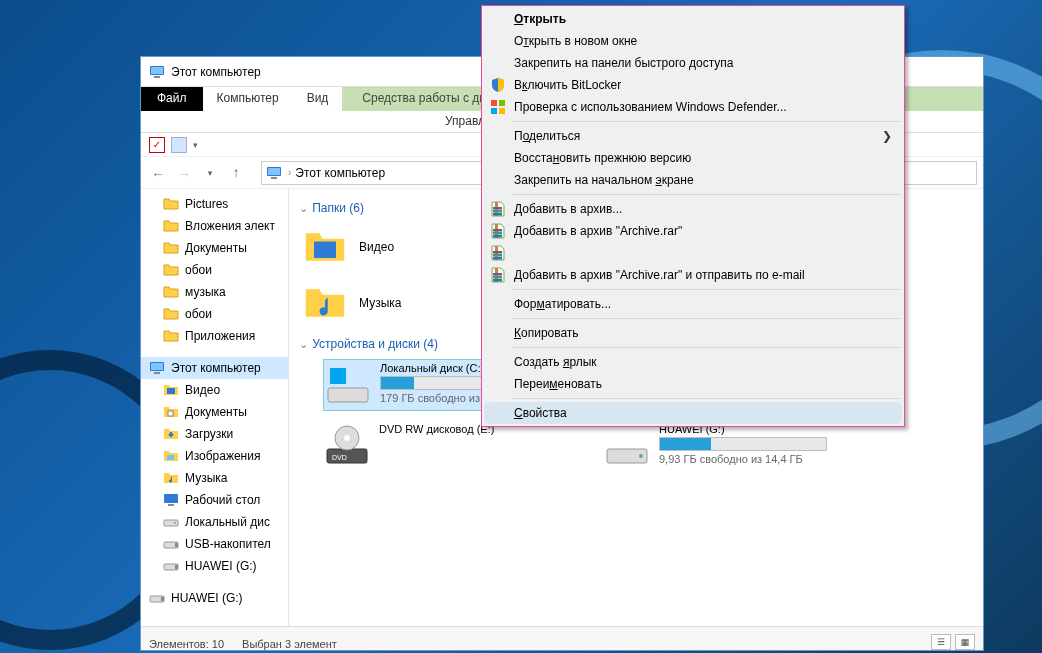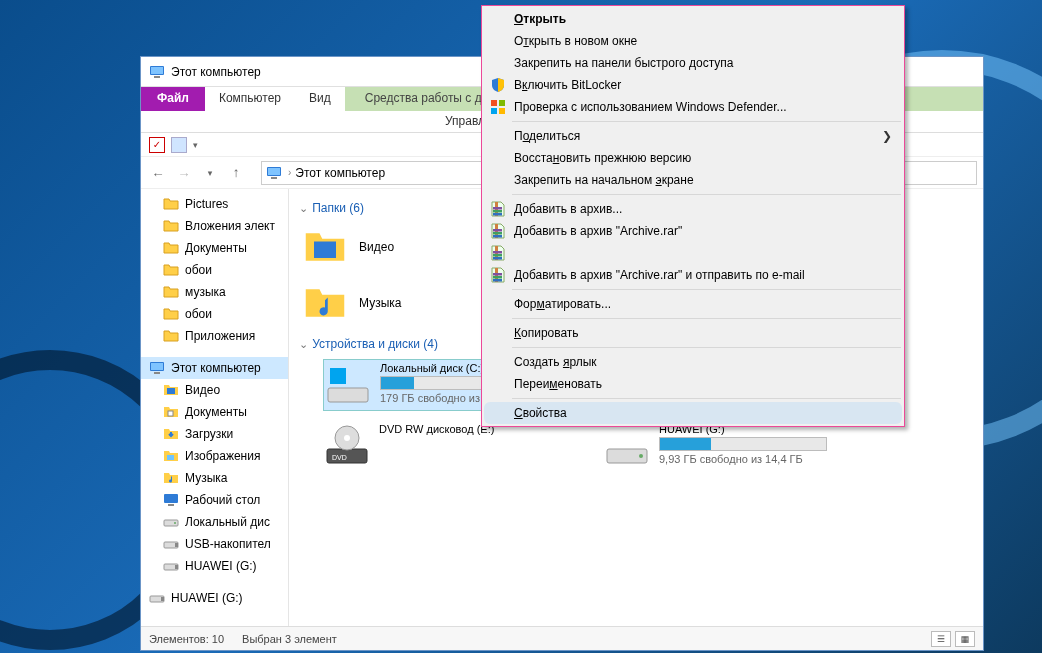--- a/index.html
+++ b/index.html
@@ -8,21 +8,21 @@
 .bg-eye1 { width: 400px; height: 400px; top: 50px; right: -100px; border-color: rgba(120,200,255,0.5); }
 .bg-eye2 { width: 300px; height: 300px; top: 350px; left: -100px; border-color: rgba(0,20,40,0.6); }
 
 .window { position: absolute; left: 140px; top: 56px; width: 844px; height: 595px; background: #fff; border: 1px solid #6b95c7; display: flex; flex-direction: column; font-size: 12px; }
 
 .titlebar { height: 30px; display: flex; align-items: center; padding: 0 8px; background: #fff; border-bottom: 1px solid #e0e0e0; }
 .titlebar .ico { width: 16px; height: 16px; margin-right: 6px; }
 .titlebar-title { font-size: 12px; color: #000; }
 
 .ribbon-tabs { height: 24px; display: flex; align-items: stretch; position: relative; }
-.ribbon-tabs .file-tab { background: #a21caf; color: #fff; padding: 4px 16px; font-size: 12px; font-weight: bold; }
+.ribbon-tabs .file-tab { background: #000000; color: #fff; padding: 4px 16px; font-size: 12px; }
 .ribbon-tabs .tab { padding: 4px 14px; color: #333; font-size: 12px; background: #fff; }
 .ribbon-tabs .context-tab-hdr { background: #c6e0b4; color: #444; padding: 4px 20px; font-size: 12px; margin-left: auto; flex: 1; text-align: left; }
 .ribbon-row2 { height: 22px; display: flex; border-bottom: 1px solid #ddd; background: #fff; }
 .ribbon-row2 .tab2 { padding: 3px 14px; color: #333; font-size: 12px; margin-left: 290px; }
 
 .qat { height: 24px; display: flex; align-items: center; padding: 4px 8px; gap: 6px; border-bottom: 1px solid #eee; background: #fff; }
 .qat .chk { width: 16px; height: 16px; border: 1px solid #c00; display: inline-flex; align-items: center; justify-content: center; color: #c00; font-size: 10px; }
 .qat .mini { width: 16px; height: 16px; background: #d0e5ff; border: 1px solid #aac; }
 
 .navbar { height: 32px; display: flex; align-items: center; padding: 0 6px; gap: 4px; border-bottom: 1px solid #eee; background: #fff; }
@@ -47,21 +47,21 @@
 .drives-grid { display: grid; grid-template-columns: repeat(2, 250px); gap: 10px 30px; }
 .drive-item { display: flex; gap: 10px; height: 52px; padding: 2px; cursor: pointer; margin-left: 24px; }
 .drive-item.sel { background: #cde8ff; border: 1px solid #8cc; }
 .drive-ico { width: 44px; height: 44px; flex-shrink: 0; }
 .drive-info { flex: 1; display: flex; flex-direction: column; gap: 2px; font-size: 11px; }
 .drive-name { color: #000; }
 .drive-bar { height: 14px; border: 1px solid #bcbcbc; background: #e8e8e8; position: relative; }
 .drive-bar-fill { position: absolute; left: 0; top: 0; bottom: 0; background: #26a0da; }
 .drive-free { color: #666; font-size: 11px; }
 
-.statusbar { height: 24px; border-top: 1px solid #ddd; display: flex; align-items: center; padding: 0 8px; font-size: 11px; color: #444; background: #f7f7f7; justify-content: space-between; }
+.statusbar { height: 24px; border-top: 1px solid #ddd; display: flex; align-items: flex-end; padding: 0 8px; font-size: 11px; color: #444; background: #f7f7f7; justify-content: space-between; }
 .statusbar .left { display: flex; gap: 18px; }
 .statusbar .right { display: flex; gap: 4px; }
 .view-btn { width: 20px; height: 16px; border: 1px solid #bbb; background: #fff; display: flex; align-items: center; justify-content: center; font-size: 9px; cursor: pointer; }
 
 
 .ctx { position: absolute; left: 481px; top: 5px; width: 424px; background: #f0f0f0; border: 1px solid #ec4899; box-shadow: 3px 3px 4px rgba(0,0,0,0.3); font-size: 12px; z-index: 100; padding: 2px; }
 .ctx-item { display: flex; align-items: center; height: 22px; padding: 0 30px 0 30px; position: relative; color: #000; cursor: pointer; }
 .ctx-item:hover, .ctx-item.hovered { background: #d8e6f2; border-radius: 6px; }
 .ctx-item.bold .lbl { font-weight: 600; }
 .ctx-item .ico { position: absolute; left: 6px; width: 16px; height: 16px; }

